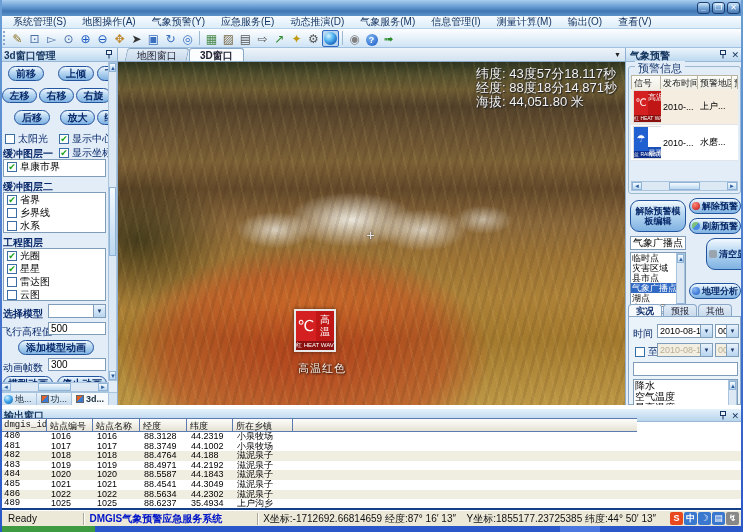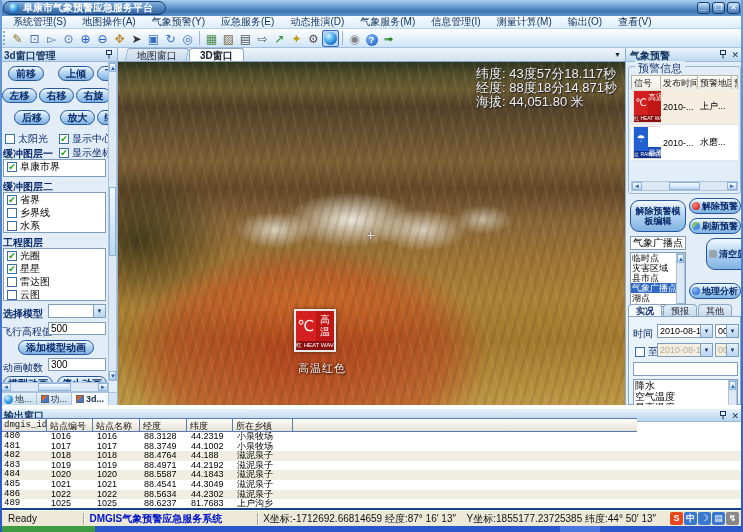--- a/index.html
+++ b/index.html
@@ -142,24 +142,20 @@
 .tray-ico{width:13px;height:13px;font-size:9px;line-height:12px;text-align:center;color:#fff;border-radius:2px;font-weight:bold;}
 .taskstrip{position:absolute;left:0;top:526px;width:743px;height:6px;background:linear-gradient(90deg,#3f9b42 0,#3f9b42 95px,#2a57c9 95px,#2a57c9 560px,#4a77e0 560px,#4a77e0 600px,#2a57c9 600px);}
 
 
 .frame{position:absolute;top:0;width:2px;height:532px;background:linear-gradient(180deg,#6b9fd4,#2a57c9);z-index:50;}
 </style>
 </head>
 <body>
 
 <div class="titlebar">
-  <div class="title-pill">
-    <span class="globe"></span>
-    <span>阜康市气象预警应急服务平台</span>
-  </div>
   <div class="winbtns">
     <div class="winbtn">_</div>
     <div class="winbtn">❐</div>
     <div class="winbtn">✕</div>
   </div>
 </div>
 
 <div class="menubar">
   <span class="menu-item">系统管理(S)</span>
   <span class="menu-item">地图操作(A)</span>
@@ -558,21 +554,21 @@
         <span class="tc c3">88.5634</span>
         <span class="tc c4">44.2302</span>
         <span class="tc c5">滋泥泉子</span>
       </div>
 
       <div class="trow">
         <span class="tc c0">489</span>
         <span class="tc c1">1025</span>
         <span class="tc c2">1025</span>
         <span class="tc c3">88.6237</span>
-        <span class="tc c4">81.7683</span>
+        <span class="tc c4">35.4934</span>
         <span class="tc c5">上户沟乡</span>
       </div>
     </div>
 </div>
 
 <div class="statusbar">
   <span class="sb-ready">Ready</span>
   <span class="sb-sep"></span>
   <span class="sb-sys">DMGIS气象预警应急服务系统</span>
   <span class="sb-sep"></span>

